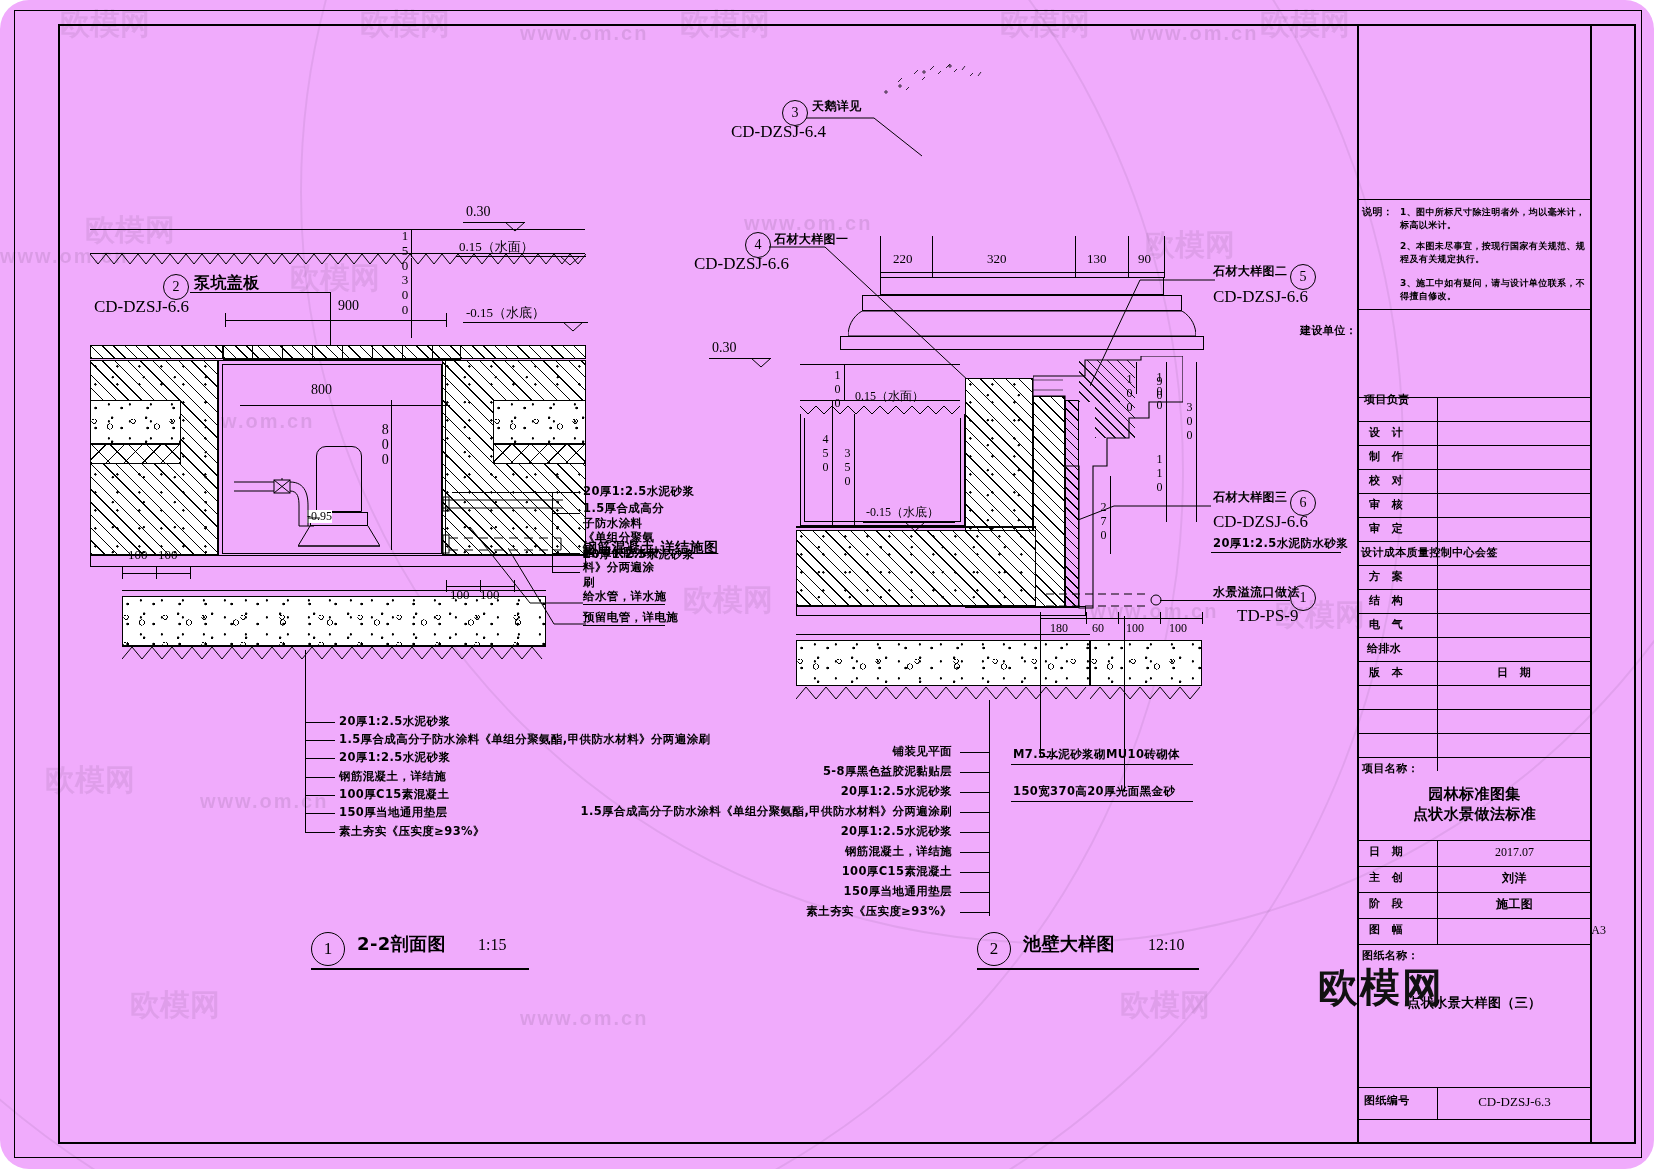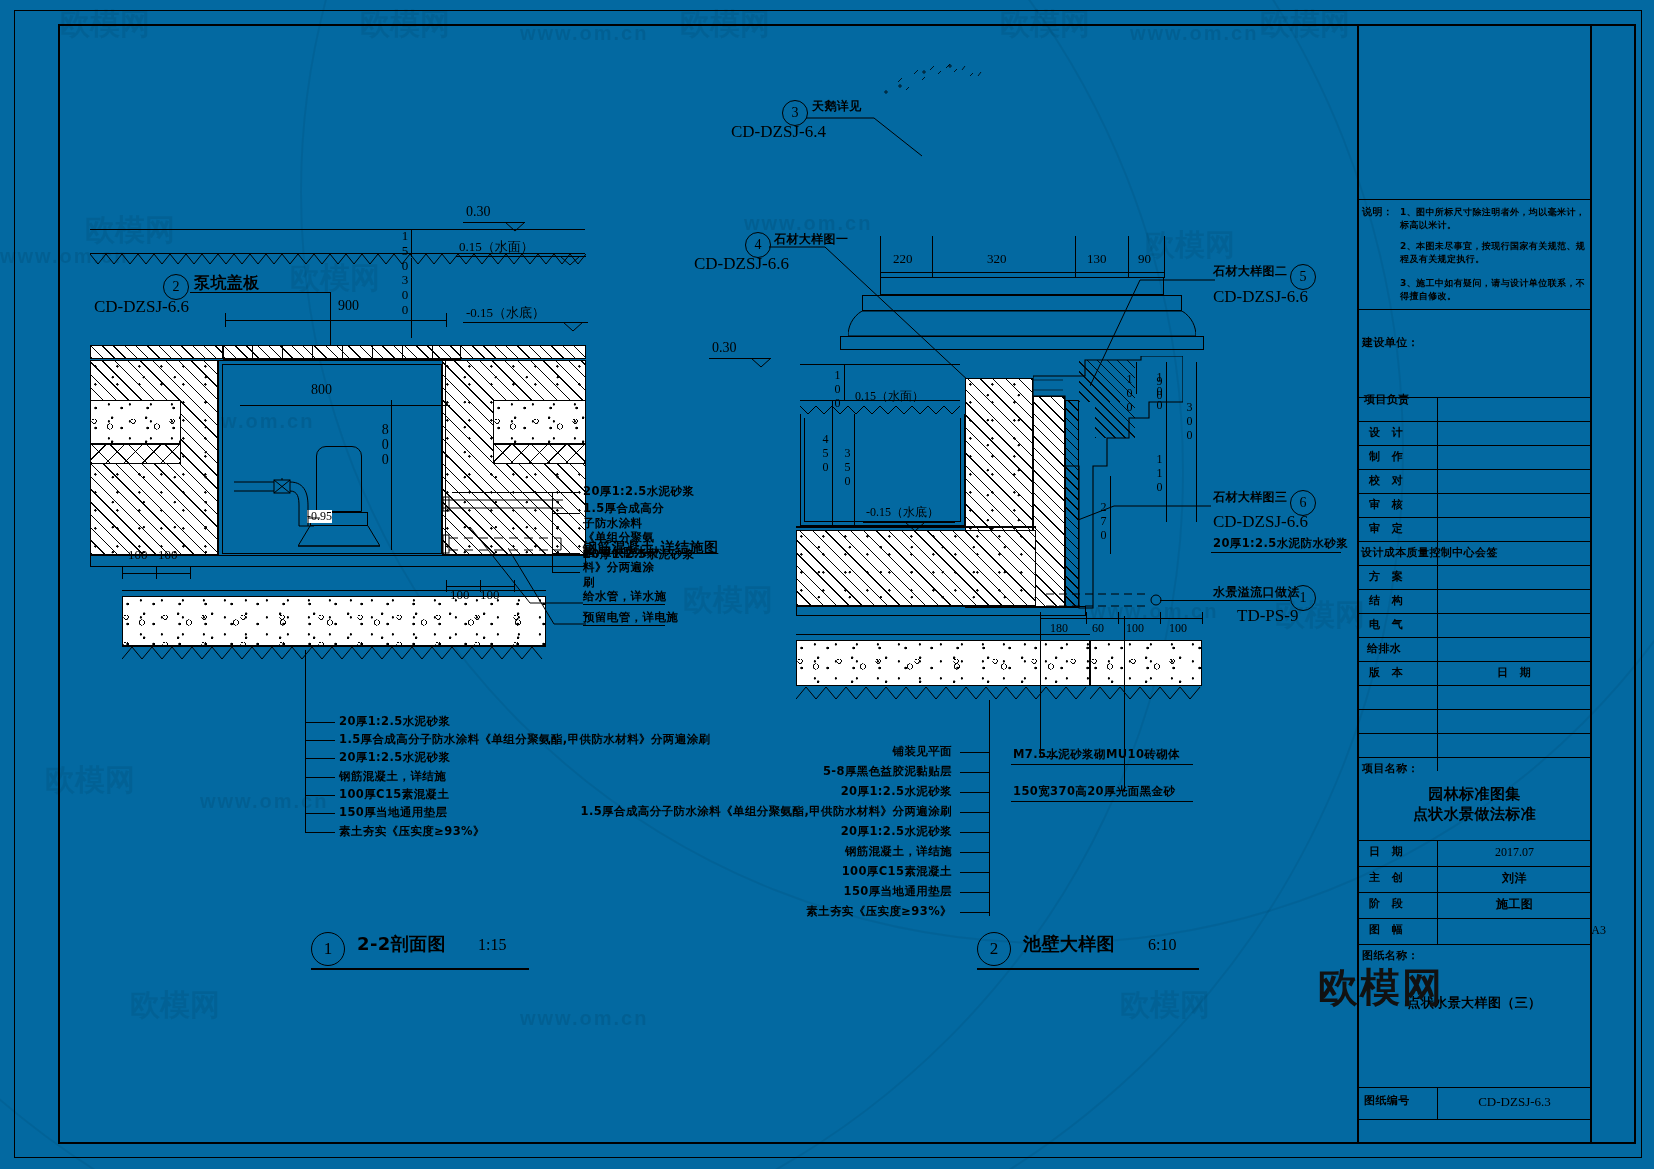--- a/index.html
+++ b/index.html
@@ -1,19 +1,19 @@
 <!DOCTYPE html>
 <html><head>
 <meta charset="utf-8">
 <style>
   html,body{margin:0;padding:0;background:#ffffff;}
   body{width:1654px;height:1169px;position:relative;overflow:hidden;
        font-family:"Liberation Sans","DejaVu Sans",sans-serif;color:#000;}
 
-  .sheet{position:absolute;left:0;top:0;width:1654px;height:1169px;background:#0369a1;}
+  .sheet{position:absolute;left:0;top:0;width:1654px;height:1169px;background:#f0abfc;border-radius:29px;}
 
   
   .ln{position:absolute;background:#000;}
   .hl{height:1px;}
   .vl{width:1px;}
   .hl2{height:2px;}
   .vl2{width:2px;}
   .box{position:absolute;border:1px solid #000;box-sizing:border-box;}
   .box2{position:absolute;border:2px solid #000;box-sizing:border-box;}
 
@@ -484,37 +484,37 @@
     <div class="ln vl" style="left:1040px;top:616px;height:140px;"></div>
     <div class="ln hl" style="left:1040px;top:756px;width:18px;"></div>
     <div class="txt cn" style="left:1013px;top:748px;font-size:11.5px;">M7.5水泥砂浆砌MU10砖砌体</div>
     <div class="ln hl" style="left:1011px;top:764px;width:182px;"></div>
     <div class="ln vl" style="left:1124px;top:616px;height:176px;"></div>
     <div class="txt cn" style="left:1013px;top:785px;font-size:11.5px;">150宽370高20厚光面黑金砂</div>
     <div class="ln hl" style="left:1011px;top:801px;width:182px;"></div>
 
     <div class="bub" style="left:977px;top:932px;width:32px;height:32px;font-size:17px;">2</div>
     <div class="txt cn" style="left:1023px;top:934px;font-size:18px;">池壁大样图</div>
-    <div class="txt num" style="left:1148px;top:936px;font-size:16px;">6:10</div>
+    <div class="txt num" style="left:1148px;top:936px;font-size:16px;">12:10</div>
     <div class="ln hl2" style="left:977px;top:968px;width:222px;"></div>
 
   </div>
 
   <div>
     <div class="ln vl2" style="left:1357px;top:24px;height:1120px;"></div>
     <div class="ln vl2" style="left:1590px;top:24px;height:1120px;"></div>
 
     <div class="ln hl" style="left:1357px;top:199px;width:235px;"></div>
     <div class="txt cn" style="left:1362px;top:206px;font-size:10px;">说明：</div>
     <div class="txt cn" style="left:1400px;top:206px;font-size:9px;width:186px;white-space:normal;line-height:1.45;">1、图中所标尺寸除注明者外，均以毫米计，标高以米计。</div>
     <div class="txt cn" style="left:1400px;top:240px;font-size:9px;width:186px;white-space:normal;line-height:1.45;">2、本图未尽事宜，按现行国家有关规范、规程及有关规定执行。</div>
     <div class="txt cn" style="left:1400px;top:277px;font-size:9px;width:186px;white-space:normal;line-height:1.45;">3、施工中如有疑问，请与设计单位联系，不得擅自修改。</div>
     <div class="ln hl" style="left:1357px;top:309px;width:235px;"></div>
 
-    <div class="txt cn" style="left:1362px;top:325px;font-size:11px;margin-top:12px;">建设单位：</div>
+    <div class="txt cn" style="left:1300px;top:325px;font-size:11px;">建设单位：</div>
     <div class="ln hl" style="left:1357px;top:397px;width:235px;"></div>
 
     <div class="ln vl" style="left:1437px;top:397px;height:240px;"></div>
     <div class="ln hl" style="left:1357px;top:421px;width:235px;"></div>
     <div class="ln hl" style="left:1357px;top:445px;width:235px;"></div>
     <div class="ln hl" style="left:1357px;top:469px;width:235px;"></div>
     <div class="ln hl" style="left:1357px;top:493px;width:235px;"></div>
     <div class="ln hl" style="left:1357px;top:517px;width:235px;"></div>
     <div class="ln hl" style="left:1357px;top:541px;width:235px;"></div>
     <div class="txt cn" style="left:1364px;top:394px;font-size:11px;">项目负责</div>

